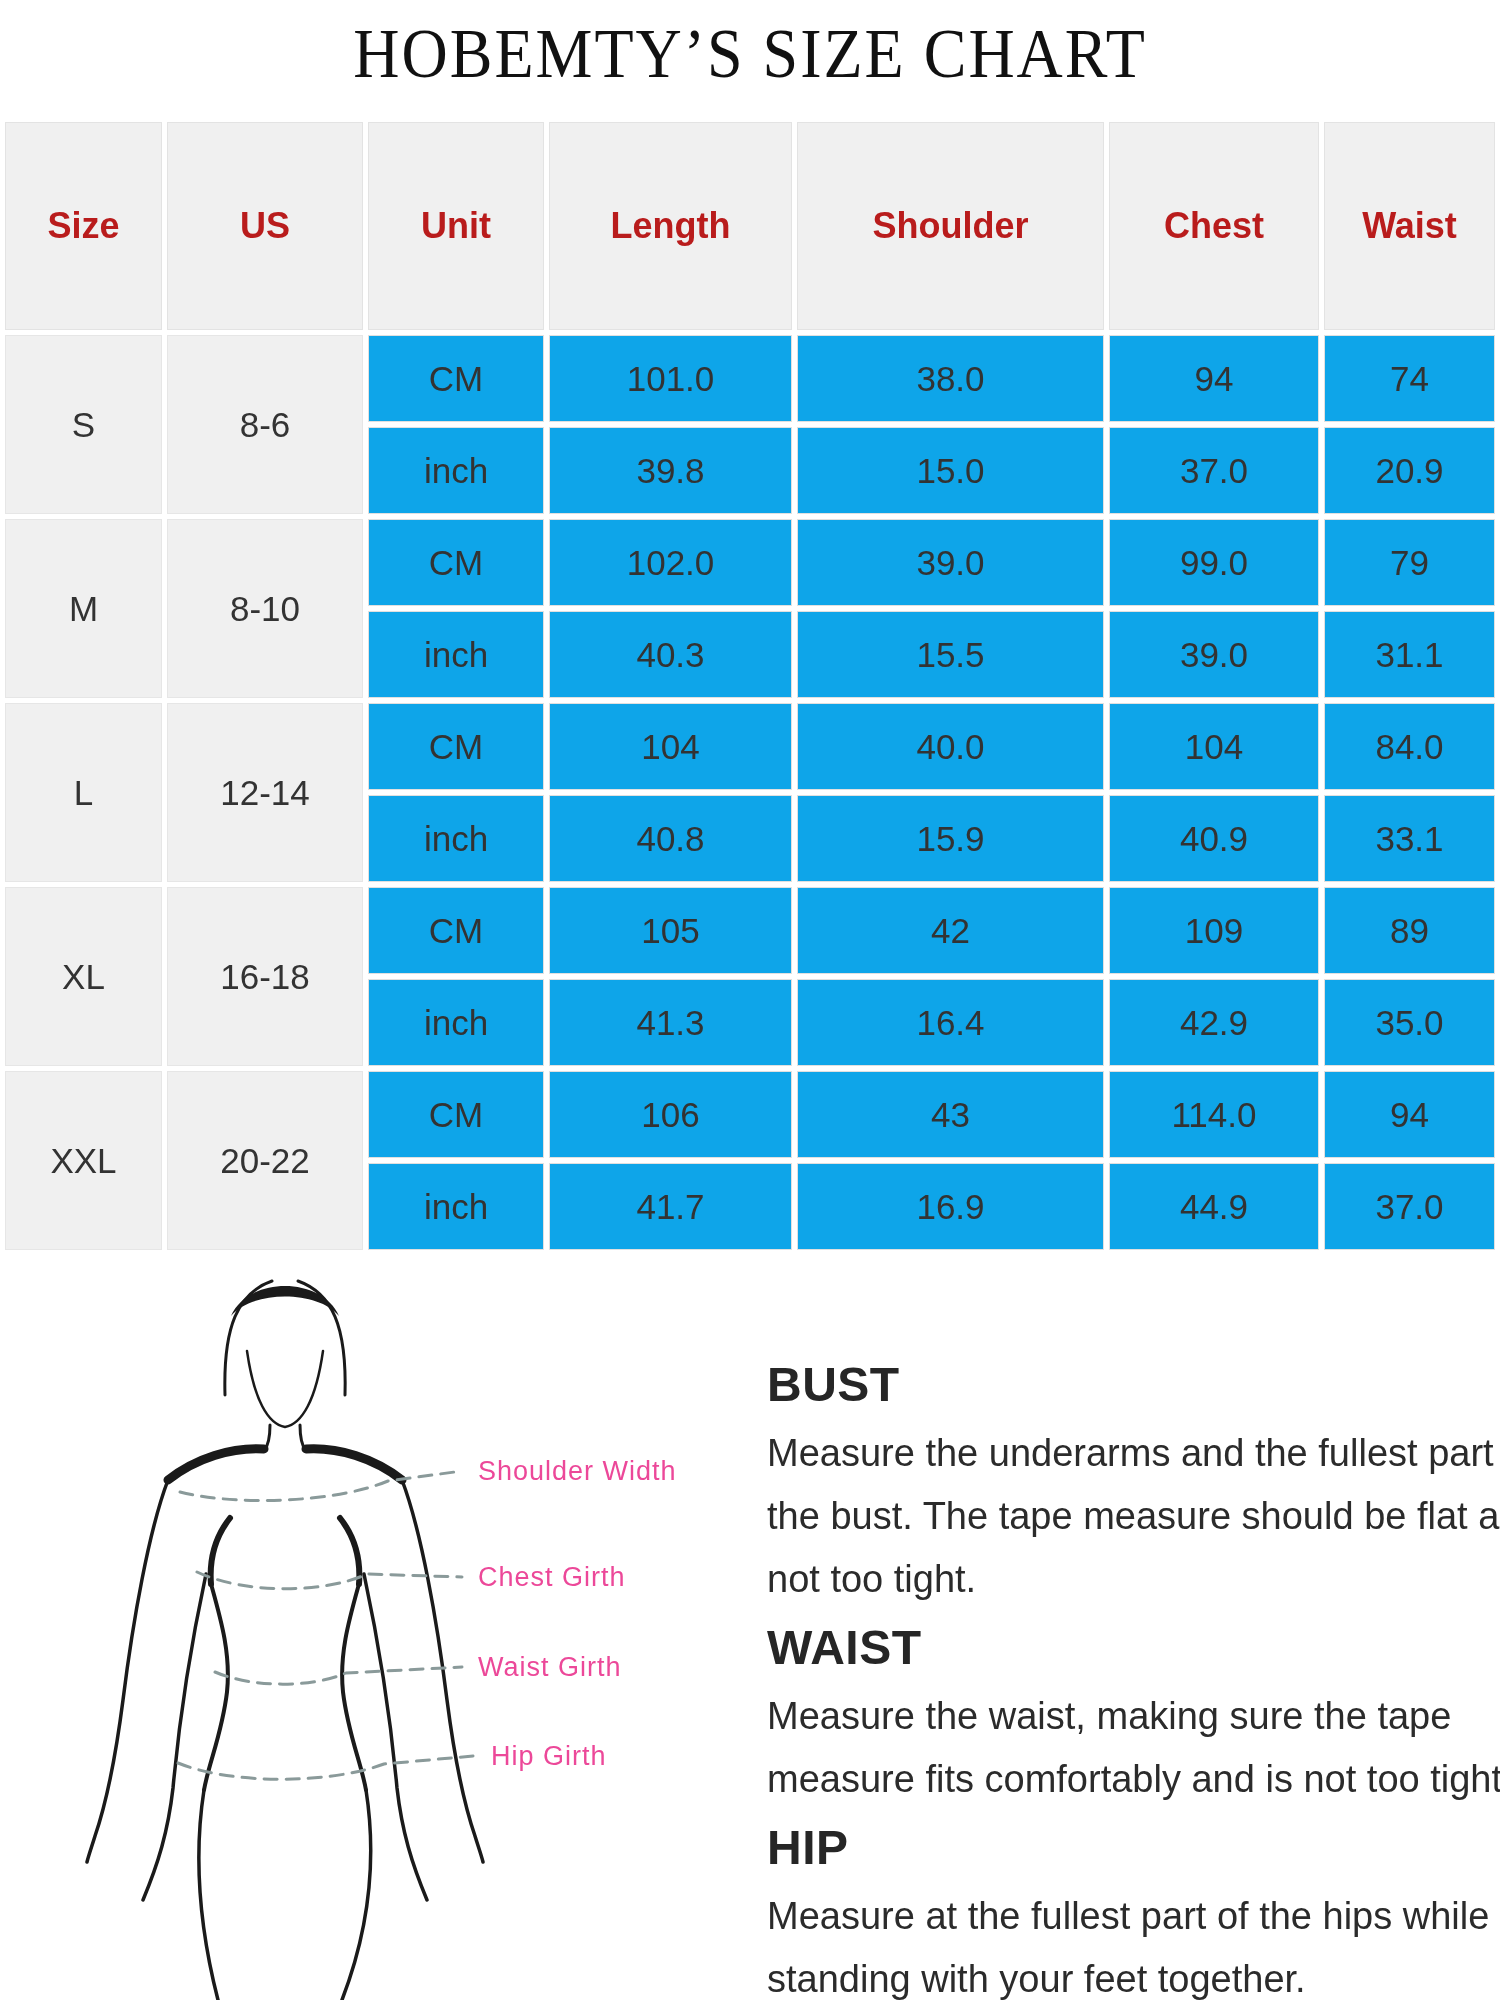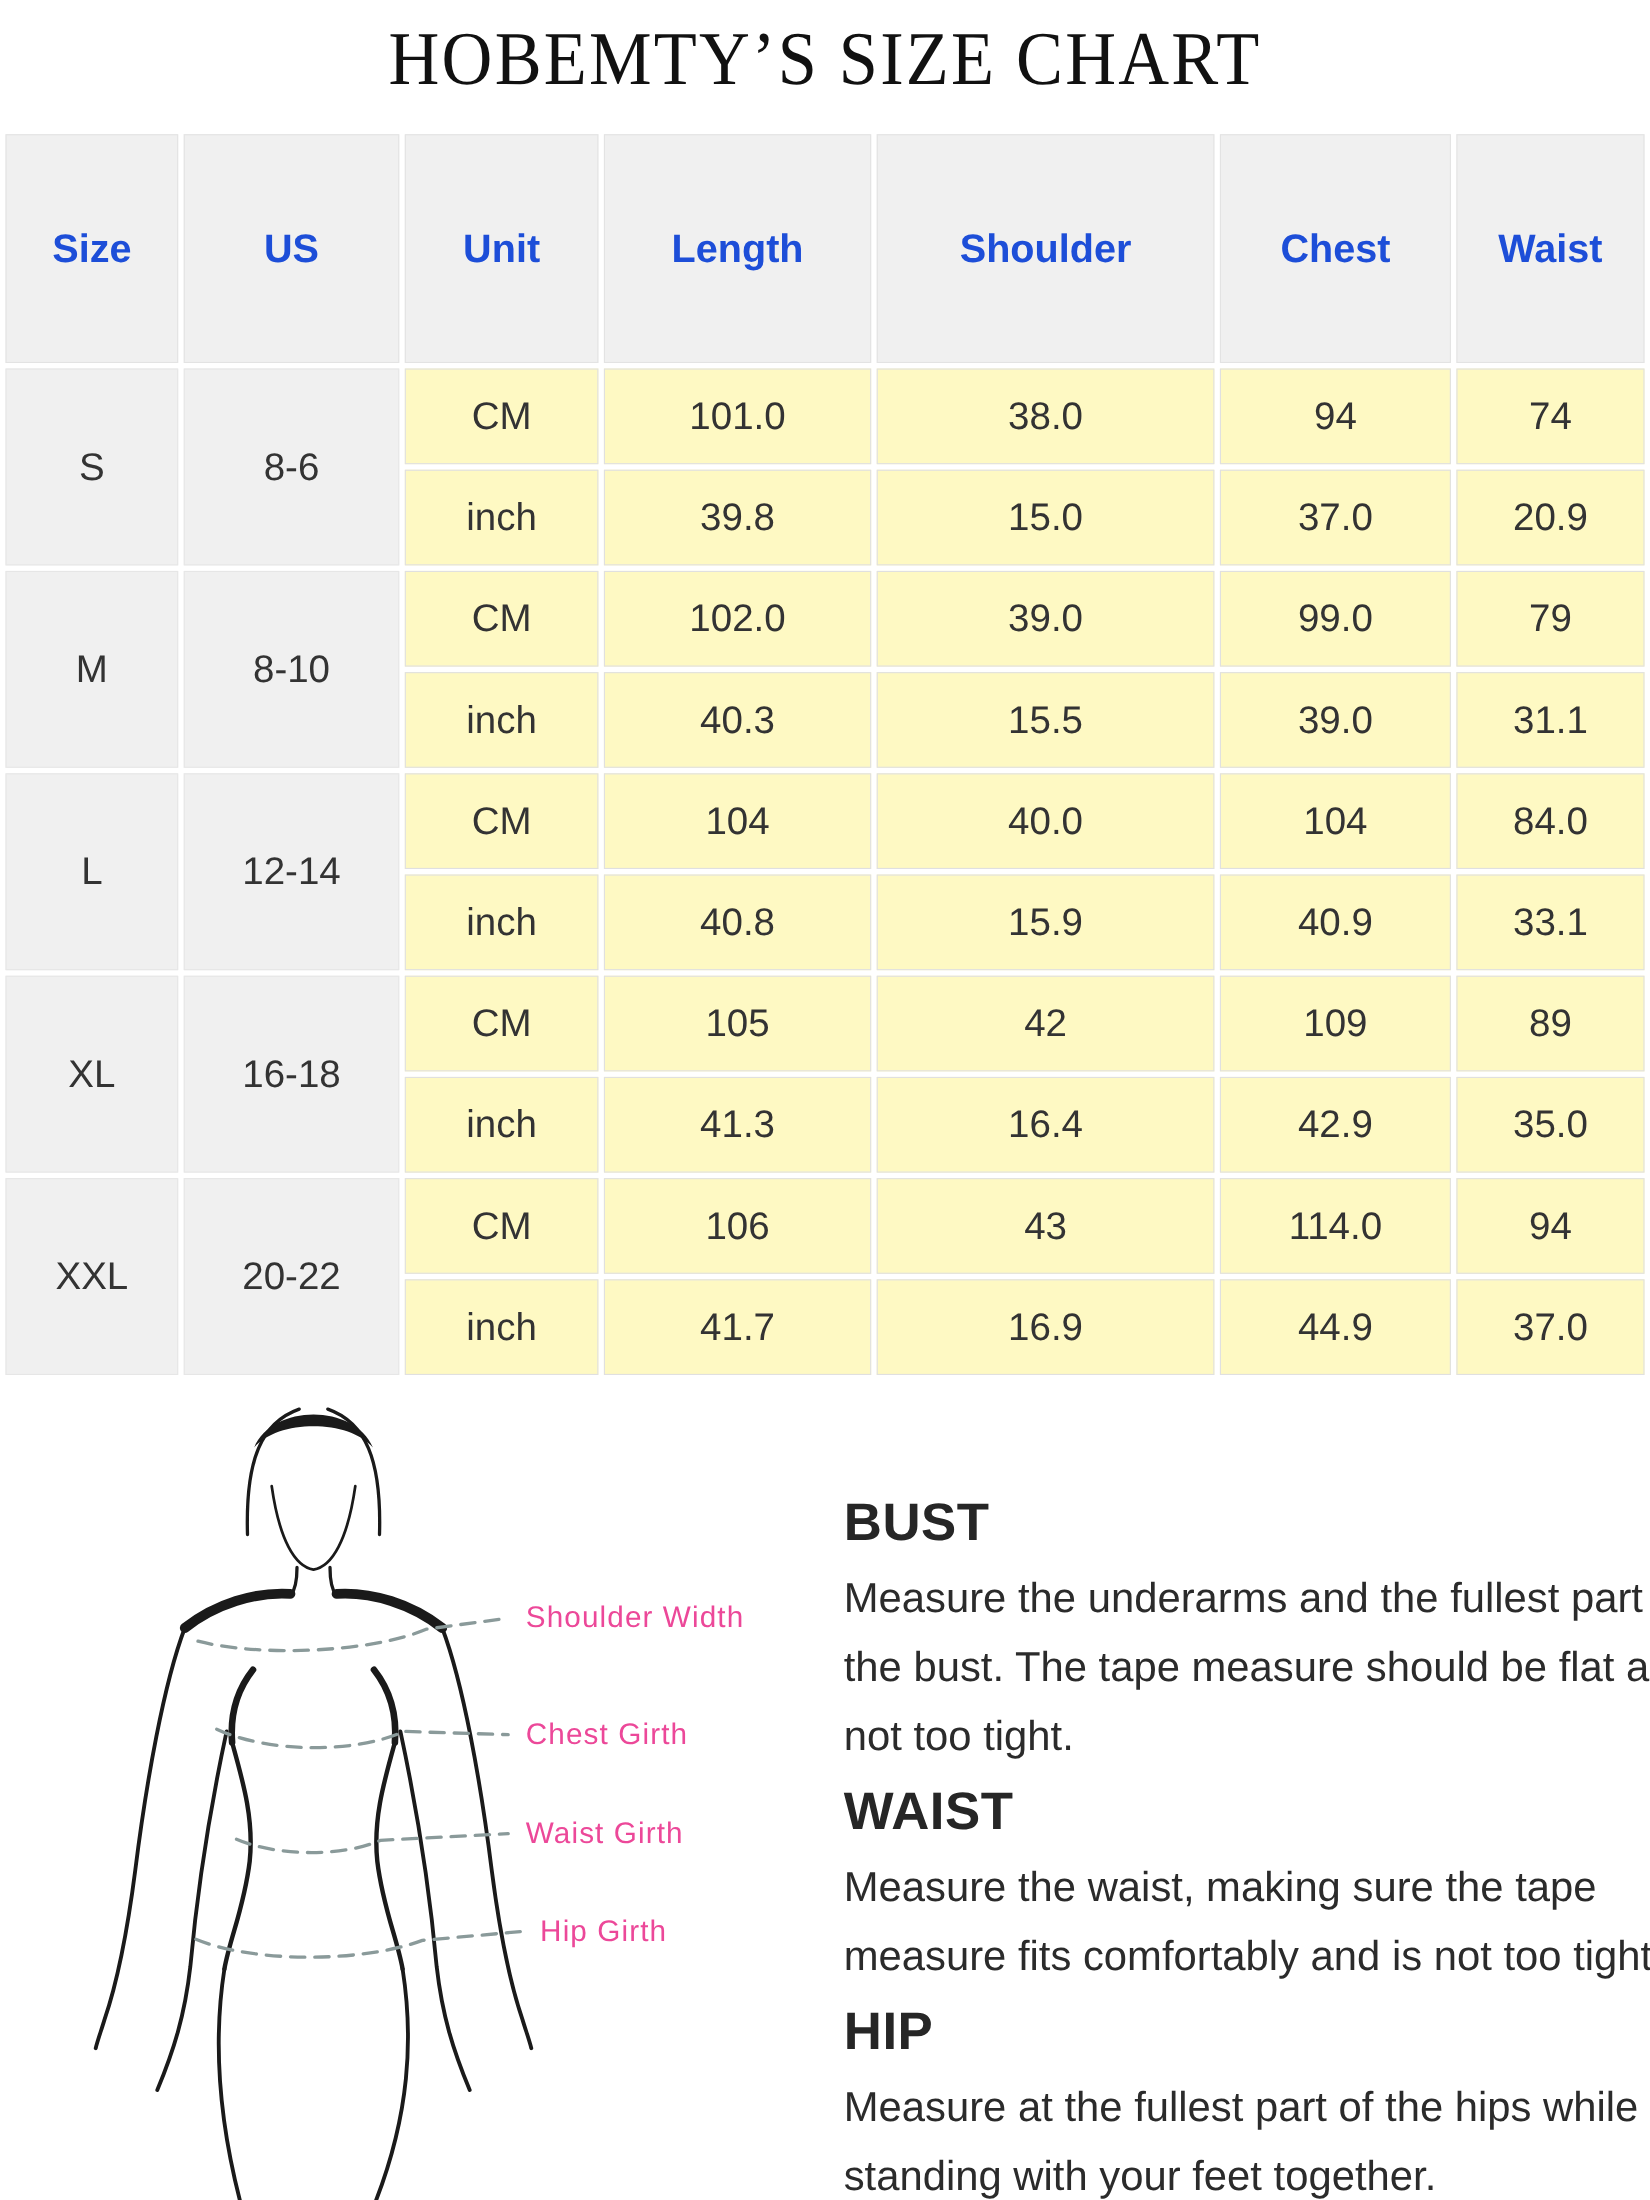--- a/index.html
+++ b/index.html
@@ -20,22 +20,22 @@
     display:grid;
     grid-template-columns:157px 196px 176px 243px 307px 210px 1fr;
     grid-template-rows:208px repeat(10, 87px);
     gap:5px;
   }
   .cell{
     display:flex;align-items:center;justify-content:center;
     font-size:35px;color:#333;
   }
   .cell.gray{background:#f0f0f0;border:1px solid #e6e6e6;}
-  .cell.white{background:#fef9c3;border:1px solid #e0e0e0;}
-  .cell.head{background:#f0f0f0;border:1px solid #e3e3e3;font-weight:700;font-size:36px;color:#1d4ed8;}
+  .cell.white{background:#0ea5e9;border:1px solid #e0e0e0;}
+  .cell.head{background:#f0f0f0;border:1px solid #e3e3e3;font-weight:700;font-size:36px;color:#b91c1c;}
   .cell.span2{grid-row:span 2;}
   
   .figure-svg{position:absolute;left:0;top:1252px;}
   .figure-svg path{fill:none;stroke:#1a1a1a;stroke-linecap:round;}
   .figure-svg path.fill{fill:#1a1a1a;stroke:none;}
   .figure-svg path.dash{stroke:#8a9a9a;stroke-width:3;stroke-dasharray:13 9;}
   .diagram-label{
     position:absolute;transform:translateY(-50%);
     font-size:27px;color:#ec4899;letter-spacing:1px;white-space:nowrap;
   }

